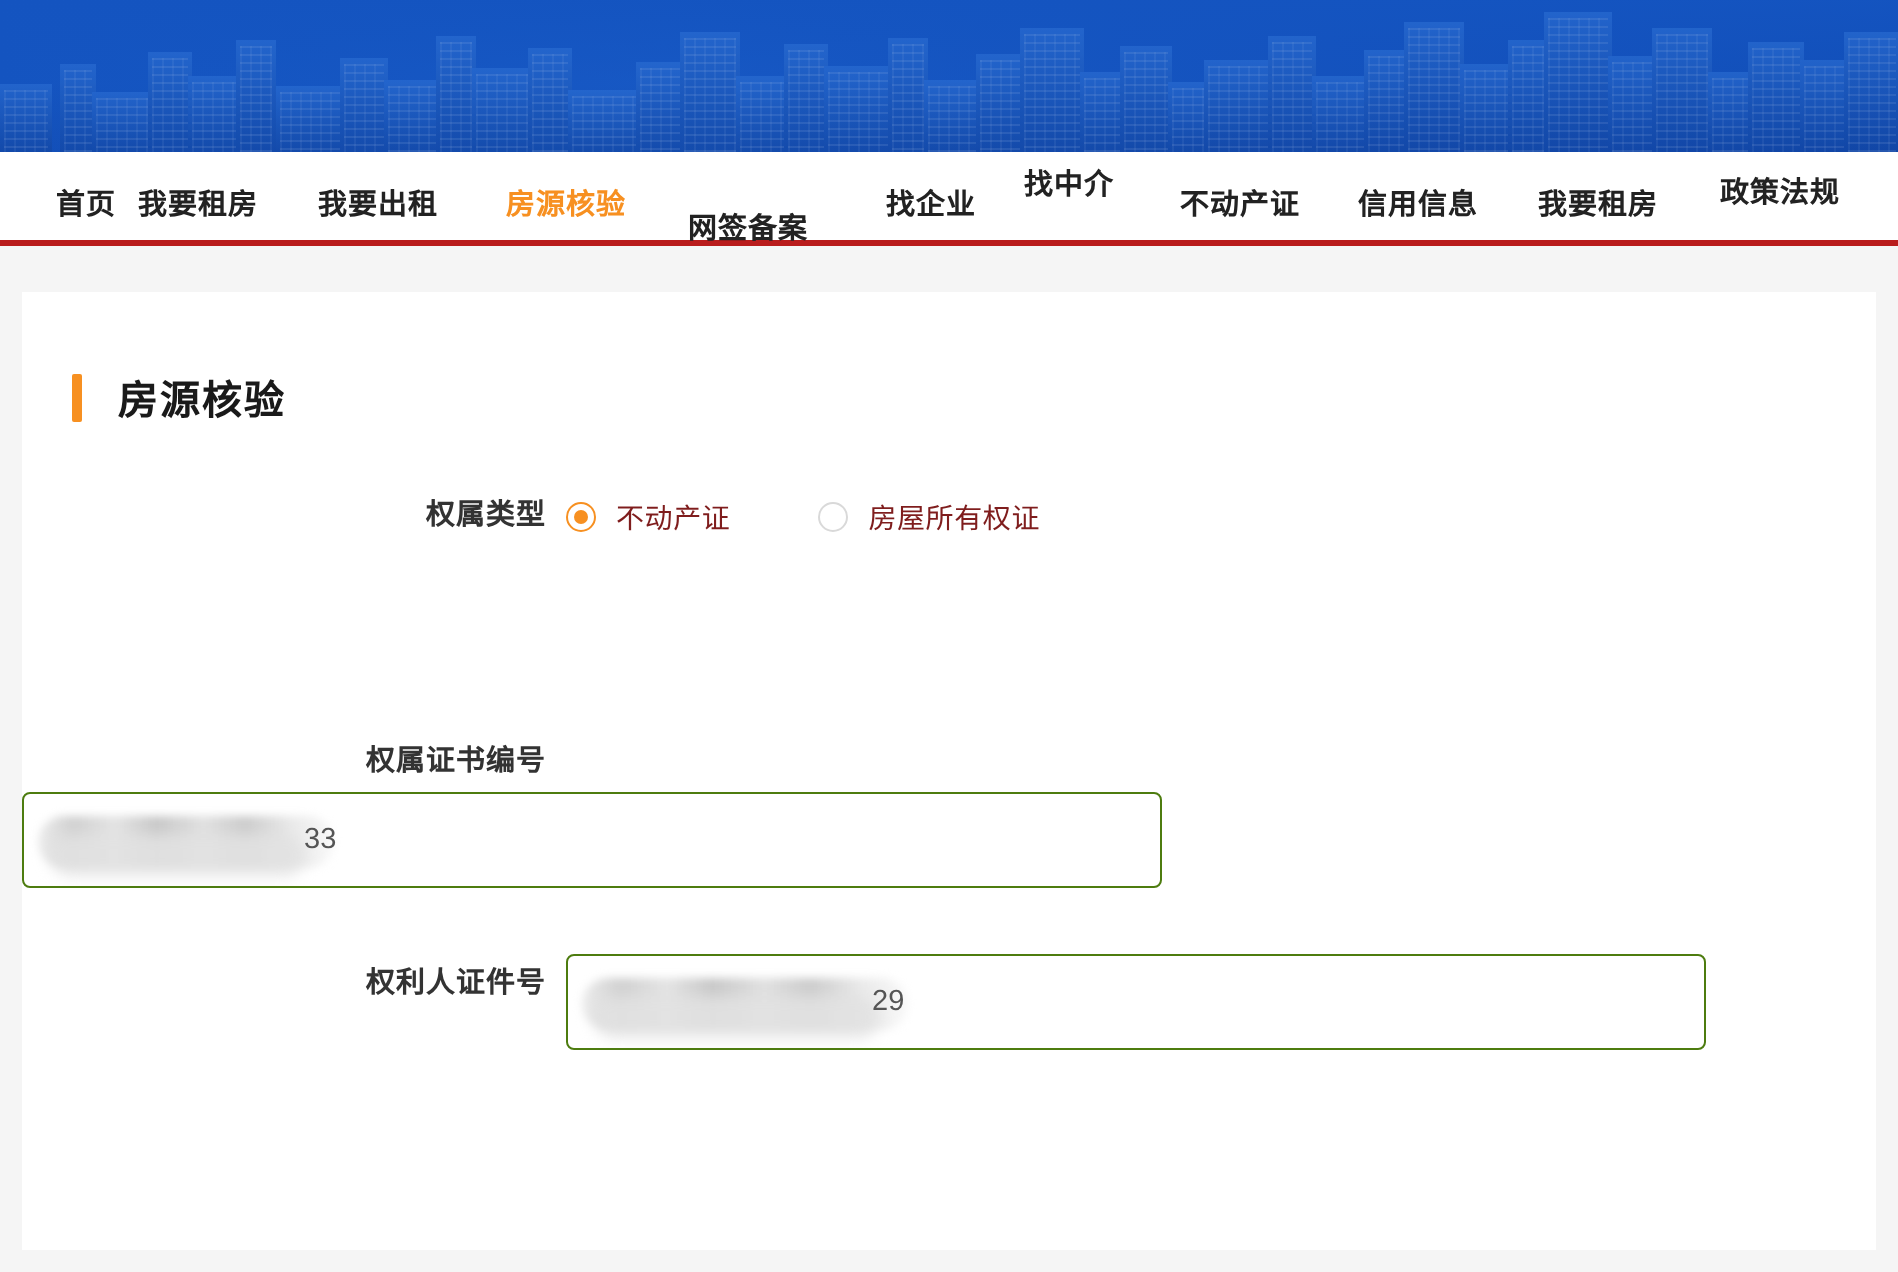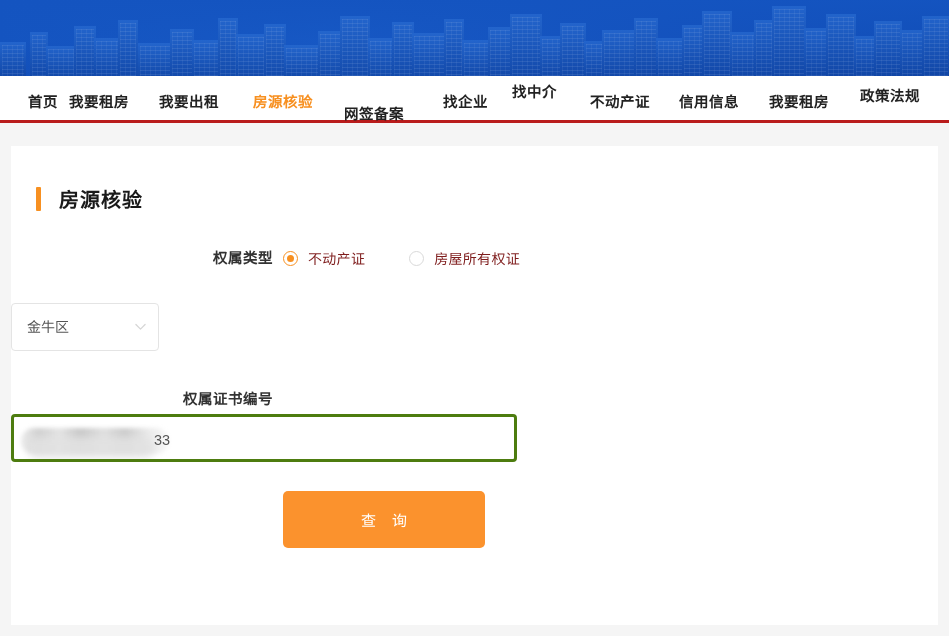--- a/index.html
+++ b/index.html
@@ -214,23 +214,23 @@
     top: 50%;
     margin-top: -4px;
     width: 9px;
     height: 9px;
   }
   .select-arrow svg { display: block; }
 
   
   .text-input {
     position: relative;
-    width: 506px;
+    width: 570px;
     height: 48px;
-    border: 3px solid #4d7c0f;
+    border: 1px solid #4d7c0f;
     border-radius: 4px;
     background: #ffffff;
     box-sizing: border-box;
     overflow: hidden;
     cursor: text;
   }
   .input-value {
     position: absolute;
     left: 14px;
     top: 0;
@@ -374,45 +374,38 @@
               </div>
               <div class="radio-opt">
                 <span class="radio-dot"></span>
                 <span class="radio-text">房屋所有权证</span>
               </div>
             </div>
         </div>
       </div>
 
       <div class="form-row row-gap-2">
-        <div class="form-field">
-          <div class="select-box">
-            <span class="select-value">金牛区</span>
-            <span class="select-arrow">
-              <svg viewBox="0 0 12 8" width="11" height="8" aria-hidden="true">
-                <path d="M1 1.3 L6 6.3 L11 1.3" fill="none" stroke="#d6d6d6" stroke-width="1.4" stroke-linecap="round" stroke-linejoin="round"></path>
-              </svg>
-            </span>
-          </div>
-        </div>
       </div>
 
       <div class="form-row row-gap-3">
         <div class="form-label">权属证书编号</div>
         <div class="form-field">
           <div class="text-input">
             <div class="redaction" style="width:148px;"></div>
             <span class="input-value" style="left:140px;">33</span>
           </div>
         </div>
       </div>
 
-
-      <div class="form-row row-gap-5">
-        <div class="form-label"></div>
+      <div class="form-row row-gap-4">
+        <div class="form-label">权利人证件号</div>
         <div class="form-field">
-          <button class="submit-btn" type="button">查 询</button>
+          <div class="text-input">
+            <div class="redaction" style="width:163px;"></div>
+            <span class="input-value" style="left:152px;">29</span>
+          </div>
         </div>
       </div>
+
 
     </div>
   </div>
 </div>
 
 </body></html>

